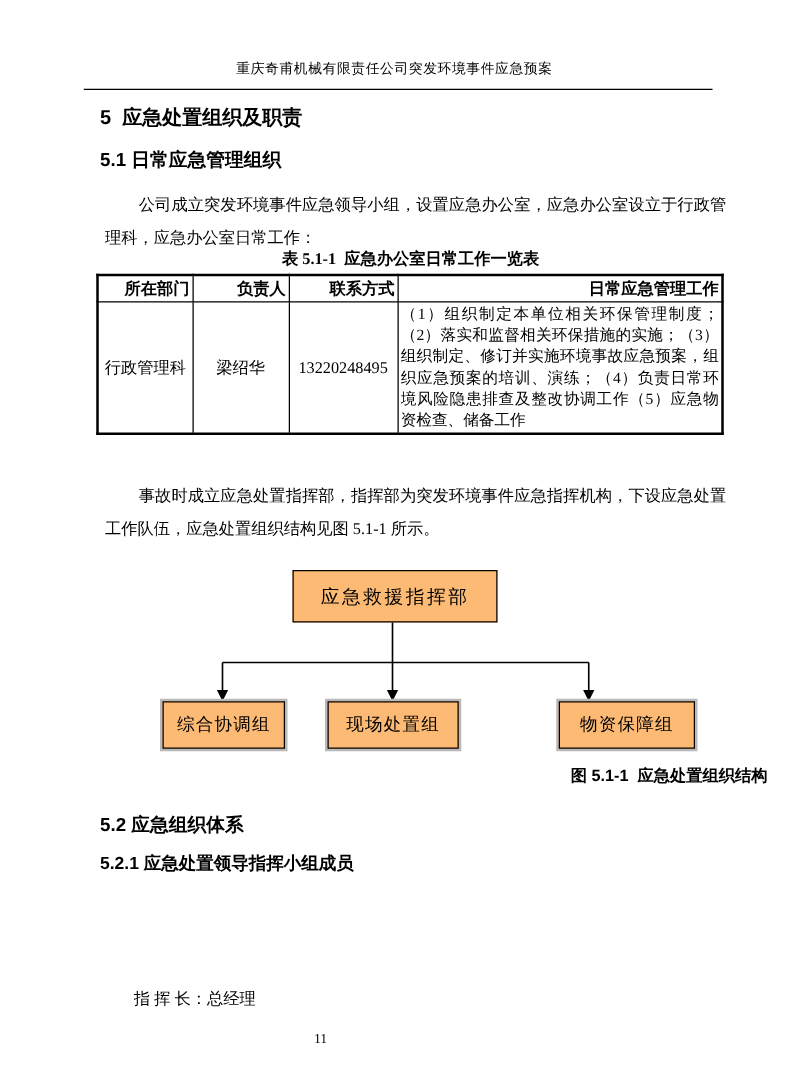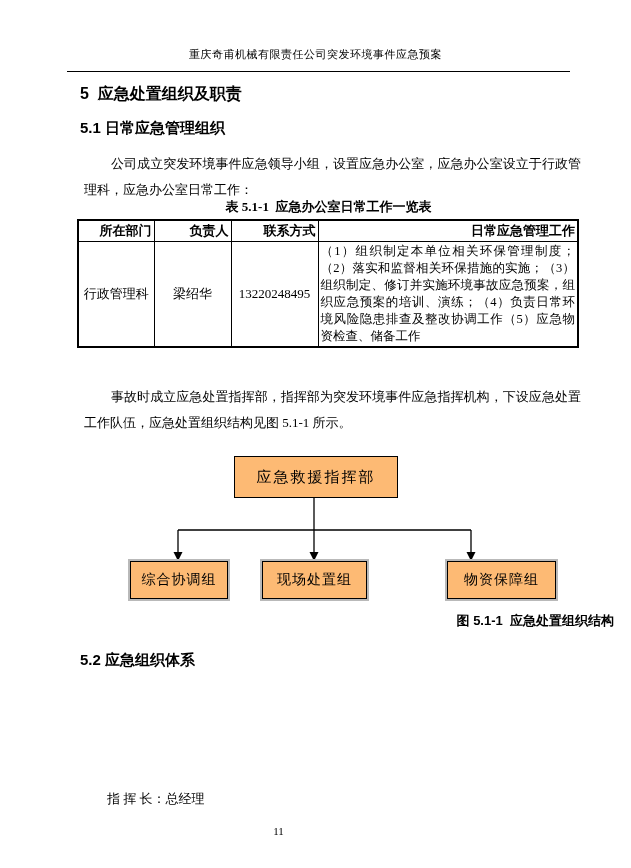--- a/index.html
+++ b/index.html
@@ -78,21 +78,21 @@
   .org-child{top:111px;height:36px;font-size:14px;letter-spacing:1px;box-shadow:0 0 0 2px #b9b9b9;}
   .org-c1{left:50px;width:96px;}
   .org-c2{left:182px;width:103px;}
   .org-c3{left:353px;width:107px;margin-left:14px;}
   .fig-caption{
     top:612px;left:84px;width:530px;text-align:right;
     font-size:13px;font-weight:bold;white-space:pre-wrap;
     font-family:"Liberation Sans","DejaVu Sans",sans-serif;
   }
   .page-num{
-    top:825px;left:0;width:513px;text-align:center;font-size:11px;margin-left:22px;
+    top:825px;left:0;width:513px;text-align:center;font-size:11px;
   }
 </style>
 </head>
 <body>
 
 <div class="page">
 
   <div class="abs doc-header">重庆奇甫机械有限责任公司突发环境事件应急预案</div>
   <div class="abs header-rule"></div>
 
@@ -144,19 +144,20 @@
     </svg>
     <div class="org-box org-root">应急救援指挥部</div>
     <div class="org-box org-child org-c1">综合协调组</div>
     <div class="org-box org-child org-c2">现场处置组</div>
     <div class="org-box org-child org-c3">物资保障组</div>
   </div>
 
   <div class="abs fig-caption">图 5.1-1  应急处置组织结构</div>
 
   <div class="abs h-sans h2 h2c">5.2 应急组织体系</div>
+  <div class="abs h-sans h3">5.2.1 应急处置领导指挥小组成员</div>
 
 
   <div class="abs commander">指 挥 长：总经理</div>
 
   <div class="abs page-num">11</div>
 
 </div>
 
 </body></html>

